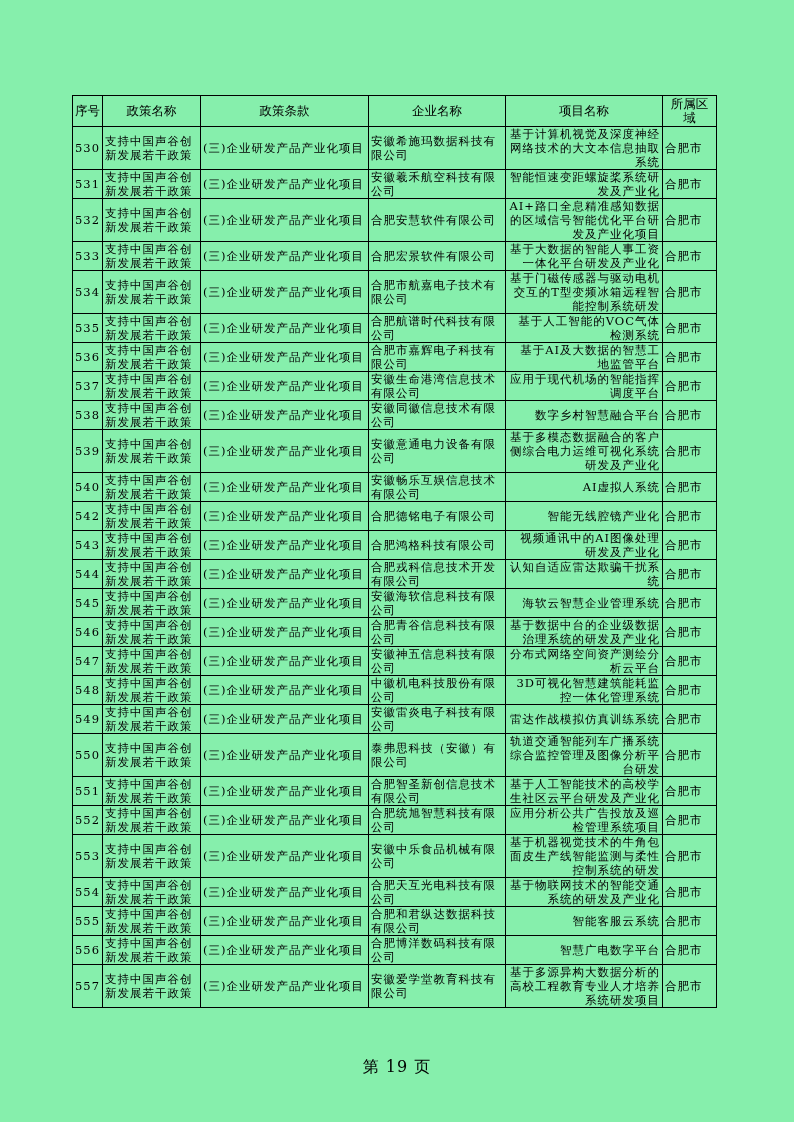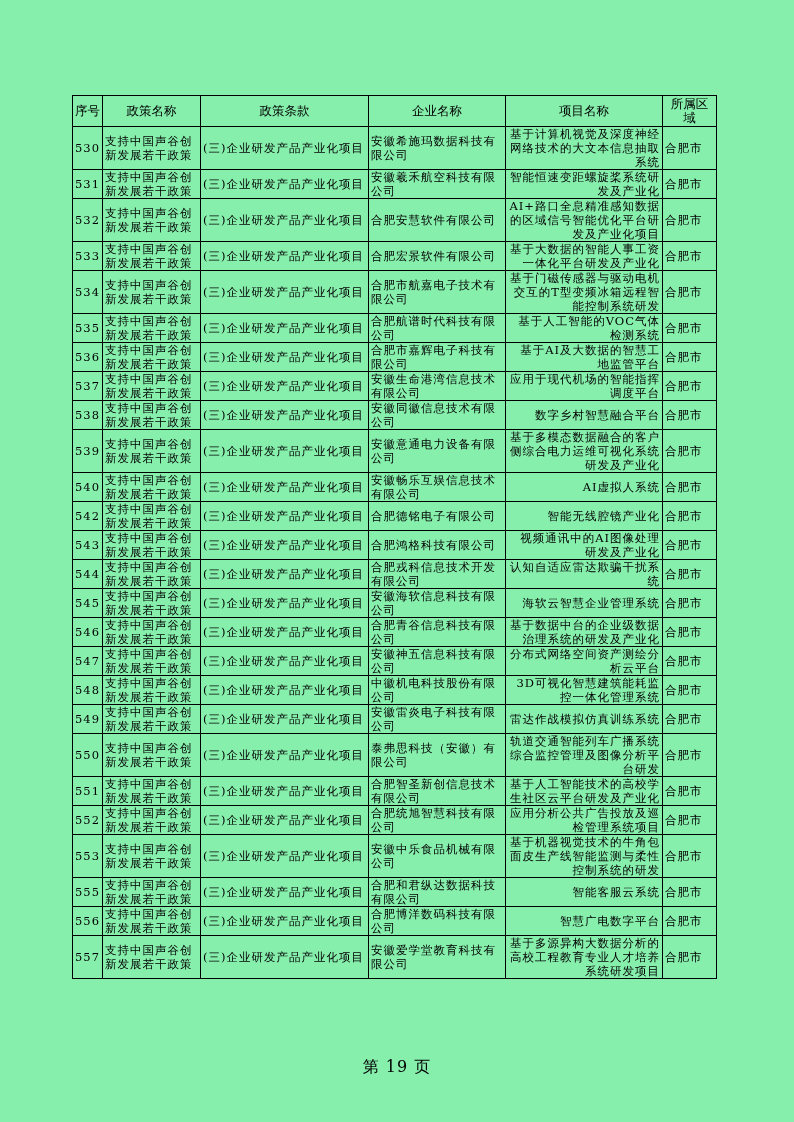--- a/index.html
+++ b/index.html
@@ -253,20 +253,28 @@
 
   <tr class="h3">
     <td class="num">553</td>
     <td class="policy-name">支持中国声谷创新发展若干政策</td>
     <td class="clause">(三)企业研发产品产业化项目</td>
     <td class="company">安徽中乐食品机械有限公司</td>
     <td class="project">基于机器视觉技术的牛角包面皮生产线智能监测与柔性控制系统的研发</td>
     <td class="region">合肥市</td>
   </tr>
 
+  <tr class="h2">
+    <td class="num">554</td>
+    <td class="policy-name">支持中国声谷创新发展若干政策</td>
+    <td class="clause">(三)企业研发产品产业化项目</td>
+    <td class="company">合肥天互光电科技有限公司</td>
+    <td class="project">基于物联网技术的智能交通系统的研发及产业化</td>
+    <td class="region">合肥市</td>
+  </tr>
 
   <tr class="h2">
     <td class="num">555</td>
     <td class="policy-name">支持中国声谷创新发展若干政策</td>
     <td class="clause">(三)企业研发产品产业化项目</td>
     <td class="company">合肥和君纵达数据科技有限公司</td>
     <td class="project">智能客服云系统</td>
     <td class="region">合肥市</td>
   </tr>
 

